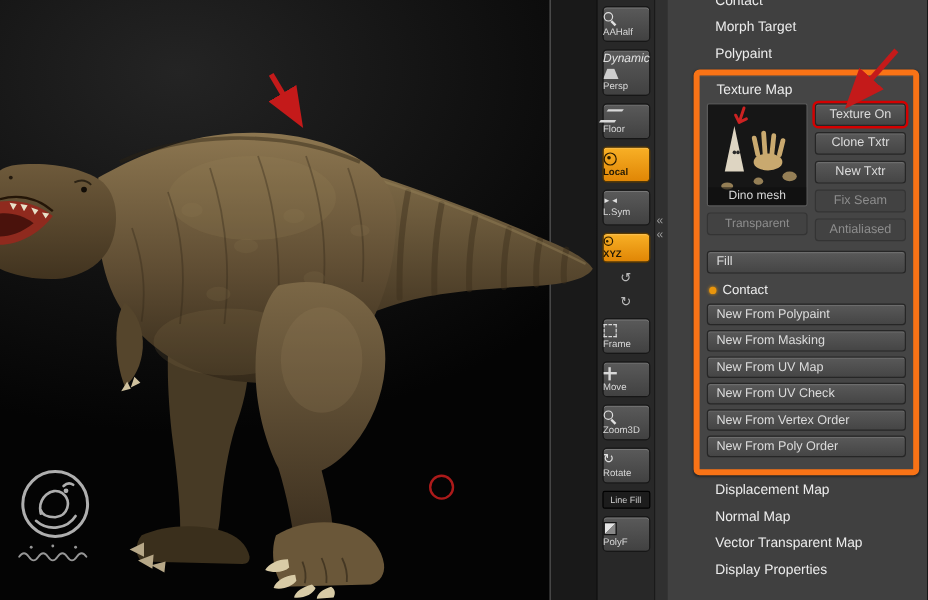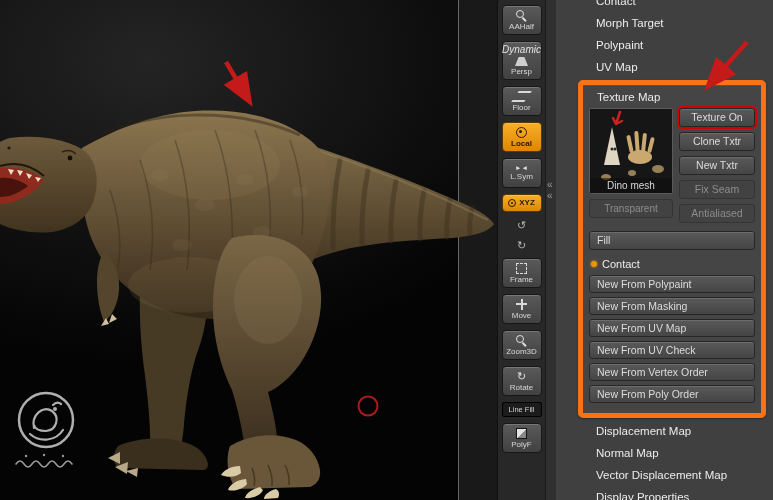--- a/index.html
+++ b/index.html
@@ -13,26 +13,26 @@
   .vline{position:absolute;left:458px;top:0;width:1px;height:500px;background:#8f8f8f;opacity:.7;}
   .dino{position:absolute;left:0;top:0;}
   .watermark{position:absolute;left:8px;top:388px;opacity:.85;}
 
   
   .shelf{position:absolute;left:497px;top:0;width:48px;height:500px;background:#282828;
     border-left:1px solid #101010;box-sizing:border-box;display:flex;flex-direction:column;
     align-items:center;padding-top:5px;gap:6px;}
   .sbtn{width:40px;min-height:30px;box-sizing:border-box;background:linear-gradient(#5a5a5a,#414141);
     border:1px solid #171717;border-radius:4px;box-shadow:inset 0 1px 0 rgba(255,255,255,.18);
-    display:flex;flex-direction:column;align-items:center;justify-content:center;gap:2px;padding:3px 0;cursor:pointer;}
+    display:flex;flex-direction:column;justify-content:center;gap:2px;padding:3px 0;cursor:pointer;}
   .sbtn .lbl{font-size:8px;color:#d8d8d8;line-height:1;}
   .sbtn .sublbl{font-size:10px;font-style:italic;color:#e2e2e2;line-height:1;}
   .sbtn.active{background:linear-gradient(#f8b026,#e08605);border-color:#5a3a00;}
   .sbtn.active .lbl{color:#231a05;font-weight:bold;}
-  .sbtn.xyz{flex-direction:row;gap:3px;min-height:18px;padding:2px 0;}
+  .sbtn.xyz{flex-direction:column;gap:3px;min-height:18px;padding:2px 0;}
   .spin{width:20px;height:14px;border:none;background:none;color:#b9b9b9;font-size:11px;
     line-height:14px;text-align:center;cursor:pointer;padding:0;}
   .chip{width:40px;box-sizing:border-box;background:#1c1c1c;border:1px solid #000;border-radius:2px;
     color:#cfcfcf;font-size:7.5px;text-align:center;padding:2px 0;}
 
   
   .i-mag{width:11px;height:11px;position:relative;}
   .i-mag::before{content:"";position:absolute;left:0;top:0;width:6px;height:6px;border:1.6px solid #e0e0e0;border-radius:50%;}
   .i-mag::after{content:"";position:absolute;left:7px;top:7px;width:2px;height:4.5px;background:#e0e0e0;transform:rotate(-45deg);}
   .i-persp{width:13px;height:9px;background:#d9d9d9;clip-path:polygon(28% 0,72% 0,100% 100%,0 100%);opacity:.92;}
@@ -261,21 +261,20 @@
   <div class="splitter">
     <span class="chev">«</span>
     <span class="chev chev2">«</span>
   </div>
 
   <div class="panel">
     <div class="menu-top">
       <div class="mitem">Contact</div>
       <div class="mitem">Morph Target</div>
       <div class="mitem">Polypaint</div>
-      <div class="mitem">UV Map</div>
     </div>
 
     <div class="group">
       <div class="gtitle">Texture Map</div>
 
       <div class="grow">
         <div class="gleft">
           <div class="thumb">
             <svg width="82" height="84" viewBox="0 0 82 84">
               <rect width="82" height="84" fill="#161616"></rect>
@@ -320,21 +319,21 @@
       <div class="pbtn cbtn">New From Polypaint</div>
       <div class="pbtn cbtn">New From Masking</div>
       <div class="pbtn cbtn">New From UV Map</div>
       <div class="pbtn cbtn">New From UV Check</div>
       <div class="pbtn cbtn">New From Vertex Order</div>
       <div class="pbtn cbtn">New From Poly Order</div>
     </div>
 
     <div class="mitem">Displacement Map</div>
     <div class="mitem">Normal Map</div>
-    <div class="mitem">Vector Displacement Map</div>
+    <div class="mitem">Vector Transparent Map</div>
     <div class="mitem">Display Properties</div>
 
   </div>
 
   <svg class="annot" width="773" height="500" viewBox="0 0 773 500">
     <defs>
       <marker id="ah" markerWidth="8" markerHeight="8" refX="5.5" refY="3" orient="auto">
         <path d="M0 0 L7.5 3 L0 6 Z" fill="#c41a1a"></path>
       </marker>
     </defs>

